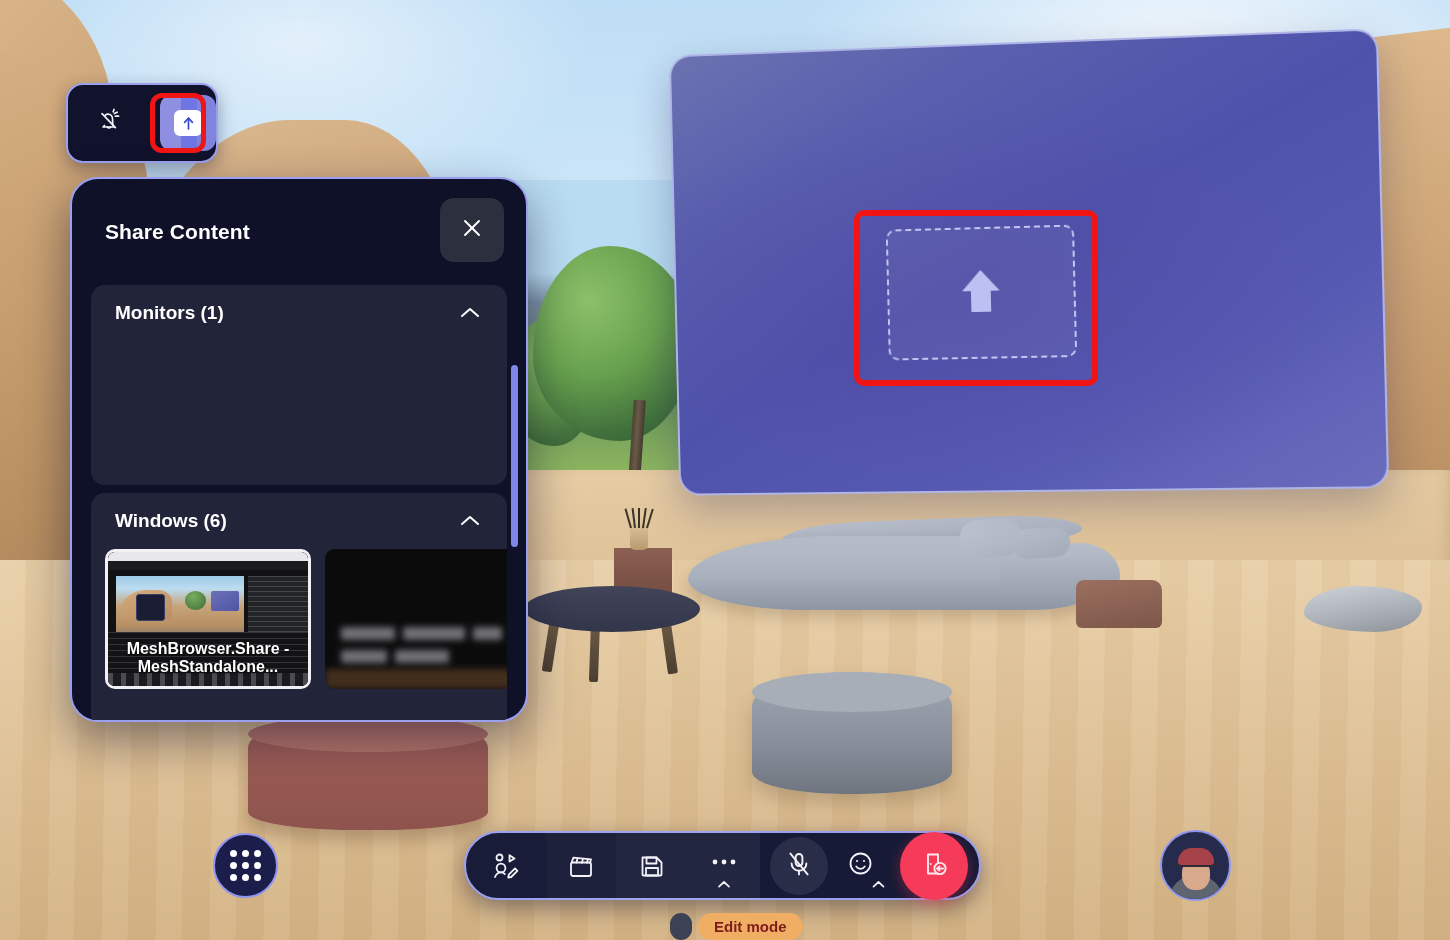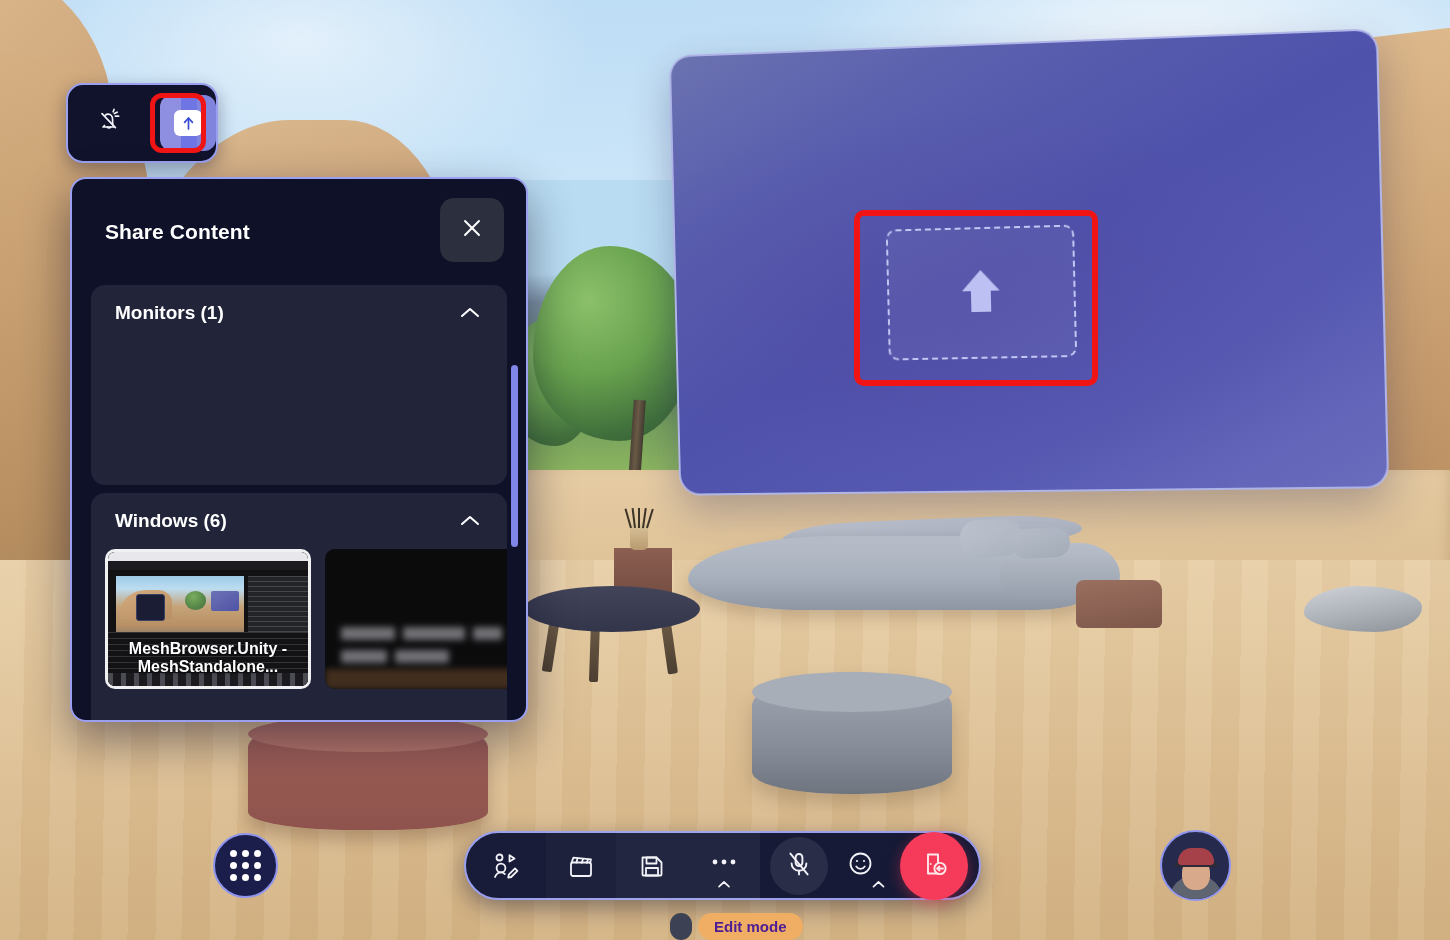--- a/index.html
+++ b/index.html
@@ -208,21 +208,21 @@
   }
   .share-inner {
     width: 28px; height: 26px; background: #fff; border-radius: 6px;
     display: flex; align-items: center; justify-content: center;
   }
   .share-inner svg { width: 13px; height: 15px; }
 
   
   .panel {
     position: absolute; left: 70px; top: 177px; width: 458px; height: 545px;
-    background: #0e1128; border: 2px solid #9aa0ef; border-radius: 16px;
+    background: #0e1128; border: 2px solid #9aa0ef; border-radius: 28px;
     z-index: 45; overflow: hidden;
     box-shadow: 0 18px 46px rgba(8,8,36,.45);
   }
   .panel-head {
     position: relative; height: 106px;
     display: flex; align-items: center;
   }
   .panel-title {
     margin-left: 33px; color: #fff; font-size: 21px; font-weight: bold;
     letter-spacing: .1px;
@@ -365,21 +365,21 @@
     box-shadow: 0 4px 14px rgba(240,50,80,.4);
   }
 
   .edit-mode {
     position: absolute; left: 670px; top: 913px; height: 27px; z-index: 55;
     display: flex; align-items: center;
   }
   .edit-dot { width: 22px; height: 27px; border-radius: 11px; background: #3c4253; }
   .edit-pill {
     margin-left: 6px; height: 27px; padding: 0 16px; border-radius: 14px;
-    background: #efae63; color: #4c1d95; font-size: 15px; font-weight: bold;
+    background: #efae63; color: #7f1d1d; font-size: 15px; font-weight: bold;
     display: flex; align-items: center; cursor: pointer; text-align: center;
   }
 
   .self-avatar {
     position: absolute; left: 1160px; top: 830px; width: 71px; height: 71px;
     border-radius: 50%; border: 2px solid #8f95ee; overflow: hidden; cursor: pointer; z-index: 50;
     background: #262a4c;
   }
   .av-head {
     position: absolute; left: 50%; top: 26px; transform: translateX(-50%);
@@ -519,21 +519,21 @@
               <div class="vp-arch"></div>
                 <div class="vp-tree"></div>
               <div class="vp-panel"></div>
                 <div class="vp-screen"></div>
                 <div class="vp-bar"></div>
             </div>
             <div class="rightpane"></div>
             <div class="console"></div>
             <div class="taskbar"></div>
           </div>
-          <div class="thumb-label">MeshBrowser.Unity - MeshStandalone...</div>
+          <div class="thumb-label">MeshBrowser.Share - MeshStandalone...</div>
         </div>
         <div class="thumb plain">
           <div class="mini blurred">
             <div class="row" style="left:8%;top:56%;width:26%"></div>
             <div class="row" style="left:38%;top:56%;width:30%"></div>
             <div class="row" style="left:72%;top:56%;width:14%"></div>
             <div class="row" style="left:8%;top:72%;width:22%"></div>
             <div class="row" style="left:34%;top:72%;width:26%"></div>
             <div class="taskbar" style="height:14%;background:#6a4a2f"></div>
           </div>

